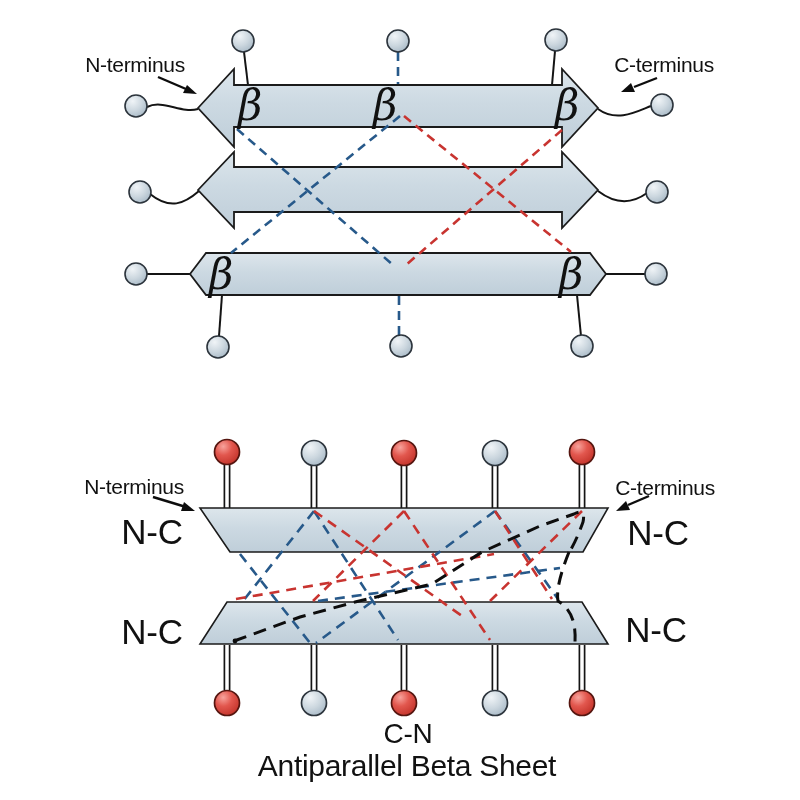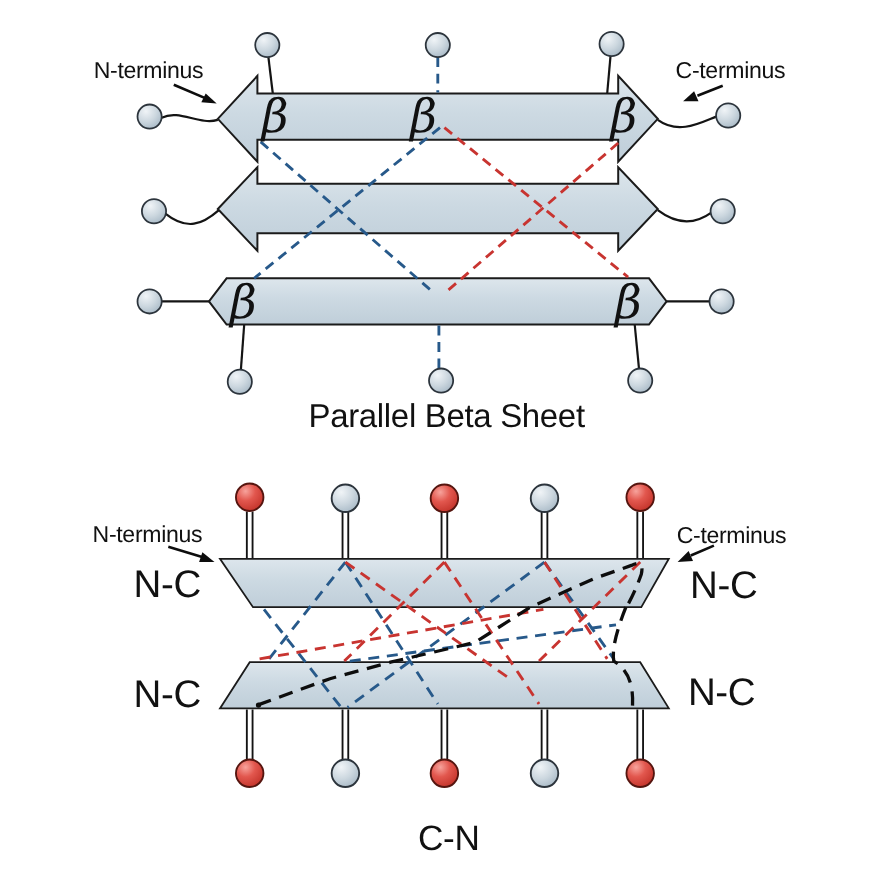--- a/index.html
+++ b/index.html
@@ -3,21 +3,21 @@
 <meta charset="utf-8">
 <style>
   html,body{margin:0;padding:0;background:#ffffff;}
   .canvas{position:relative;width:800px;height:800px;background:#ffffff;overflow:hidden;
           font-family:"Liberation Sans",sans-serif;}
   #diagram-root{position:absolute;left:0;top:0;}
   .lbl{position:absolute;transform:translate(-50%,-50%);color:#111;white-space:nowrap;
        letter-spacing:-0.3px;line-height:1;}
   .small{font-size:21px;}
   .nc{font-size:35px;}
-  .cn{font-size:32px;margin-top:28px;}
+  .cn{font-size:28px;}
   .title{font-size:30px;}
   .beta{font-family:"DejaVu Serif",serif;font-style:italic;font-size:42px;font-weight:500;}
 </style>
 </head>
 <body>
 
 <div class="canvas">
 
   <svg id="diagram-root" width="800" height="800" viewBox="0 0 800 800">
     <defs>
@@ -127,25 +127,25 @@
 
   <div class="lbl small" style="left:135px;top:64px;">N-terminus</div>
   <div class="lbl small" style="left:664px;top:64px;">C-terminus</div>
 
   <div class="lbl beta" style="left:250px;top:106px;">β</div>
   <div class="lbl beta" style="left:385px;top:106px;">β</div>
   <div class="lbl beta" style="left:567px;top:106px;">β</div>
   <div class="lbl beta" style="left:221px;top:275px;">β</div>
   <div class="lbl beta" style="left:571px;top:275px;">β</div>
 
-  <div class="lbl title" style="left:406px;top:379px;">Parallel Beta Sheet</div>
 
   <div class="lbl small" style="left:134px;top:486px;">N-terminus</div>
   <div class="lbl small" style="left:665px;top:487px;">C-terminus</div>
 
   <div class="lbl nc" style="left:152px;top:531px;">N-C</div>
   <div class="lbl nc" style="left:658px;top:532px;">N-C</div>
   <div class="lbl nc" style="left:152px;top:631px;">N-C</div>
   <div class="lbl nc" style="left:656px;top:629px;">N-C</div>
 
   <div class="lbl cn" style="left:408px;top:734px;">C-N</div>
+  <div class="lbl title" style="left:407px;top:766px;">Antiparallel Beta Sheet</div>
 
 </div>
 
 </body></html>

